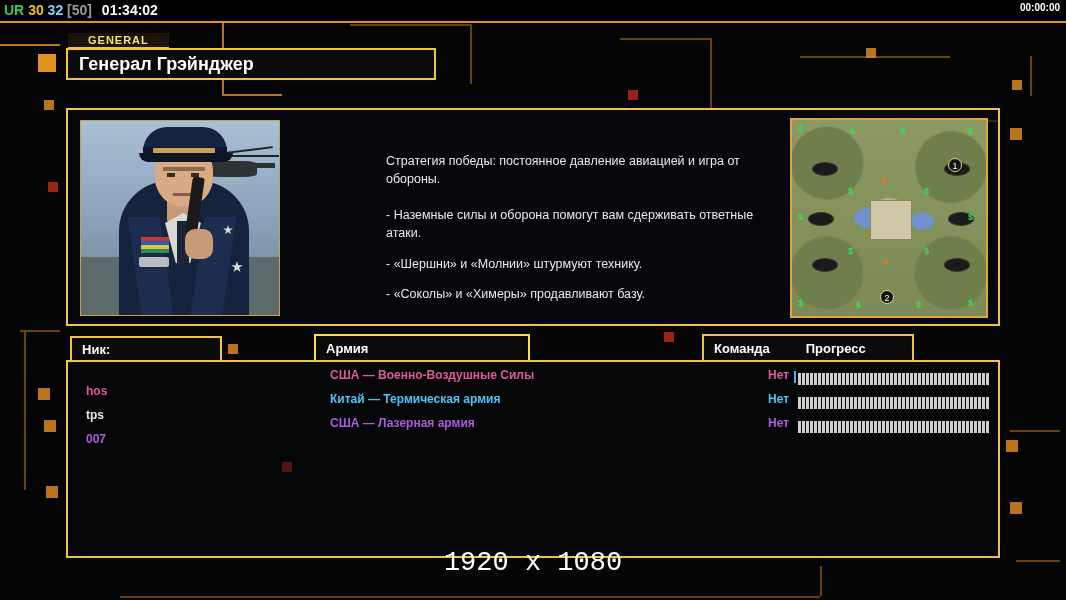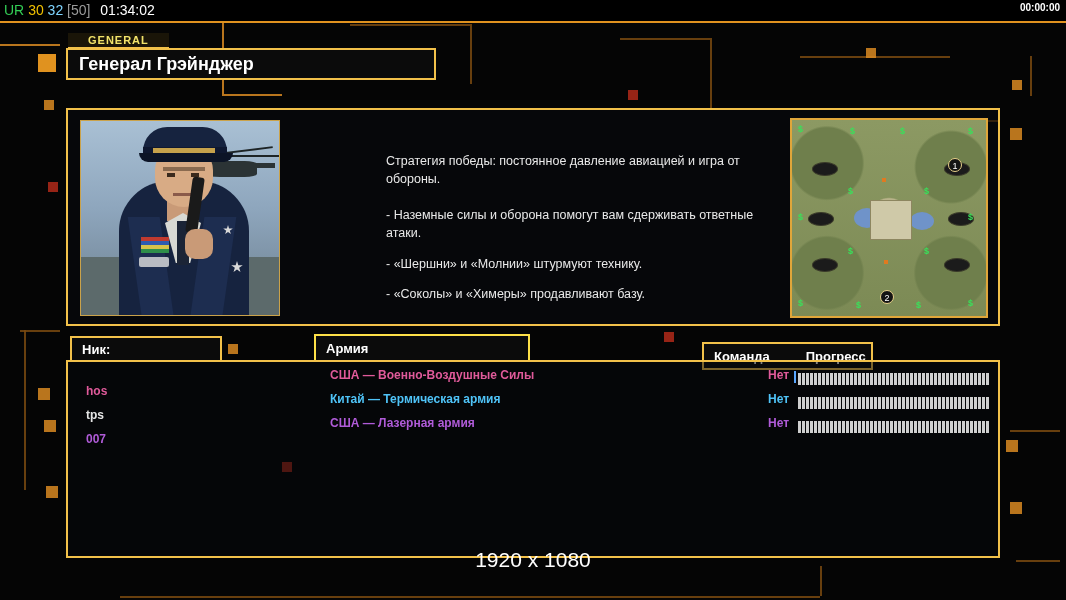--- a/index.html
+++ b/index.html
@@ -30,21 +30,21 @@
   #topbar {
     position: absolute; left: 0; top: 0; width: 1066px; height: 22px;
     background: #000;
   }
   #topbar-line {
     position: absolute; left: 0; top: 21px; width: 1066px; height: 2px;
     background: #e0921f;
   }
   #resbar {
     position: absolute; left: 4px; top: 2px;
-    font-size: 14px; font-weight: normal;
+    font-size: 14px; font-weight: bold;
     font-family: "Liberation Sans", sans-serif;
     white-space: nowrap;
   }
   #resbar .ur { color: #33cc55; }
   #resbar .c1 { color: #f0c000; }
   #resbar .c2 { color: #7fd4ff; }
   #resbar .c3 { color: #9a9a9a; }
   #resbar .clock { color: #ffffff; margin-left: 6px; }
   #gametime {
     position: absolute; right: 6px; top: 2px;
@@ -153,45 +153,45 @@
     position: absolute; left: 70px; top: 336px; width: 152px; height: 26px;
     border: 2px solid #f2c14a; background:#0b0b0b;
     display:flex; align-items:center;
   }
   #hdr-army {
     position: absolute; left: 314px; top: 334px; width: 216px; height: 28px;
     border: 2px solid #fde047; background:#0b0b0b;
     display:flex; align-items:center;
   }
   #hdr-teamprog {
-    position: absolute; left: 702px; top: 334px; width: 171px; height: 28px;
+    position: absolute; left: 702px; top: 334px; width: 212px; height: 28px;
     border: 2px solid #f2c14a; background:#0b0b0b;
-    display:flex; align-items:center;margin-top:8px;
+    display:flex; align-items:center;
   }
   .hdr-label { color:#ffffff; font-size:13px; font-weight:bold; padding-left:10px; }
   .hdr-label.second { margin-left: 26px; }
 
   #table-panel {
     position: absolute; left: 66px; top: 360px; width: 934px; height: 198px;
     border: 2px solid #f2c14a;
     background: rgba(6,8,12,0.5);
   }
   .row { position: absolute; left: 0; width: 100%; height: 24px; }
   .cell-nick { position:absolute; left: 18px; top:16px; font-size: 12px; font-weight:bold; }
   .cell-army { position:absolute; left: 262px; top:0; font-size: 12px; font-weight:bold; }
   .cell-team { position:absolute; left: 668px; top:0; font-size: 12px; font-weight:bold;padding-left:32px; }
   .cell-prog { position:absolute; left: 730px; top: 3px; width: 194px; height: 12px; }
   .bar-seg { display:inline-block; width:3px; height:12px; background:#cfcfcf; margin-right:1px; }
   .bar-lead { position:absolute; left:-4px; top:0; width:2px; height:12px; background:#5aa7ff; }
 
   
   #resolution {
     position: absolute; left: 0; top: 548px; width: 1066px;
-    text-align: center; color: #ffffff; font-size: 21px;
-    font-family: Liberation Sans, sans-serif;
+    text-align: center; color: #ffffff; font-size: 27px;
+    font-family: Liberation Mono, monospace;
   }
 </style>
 </head>
 <body>
 
 <div id="screen">
 
   <div class="deco hline" style="left:0;top:44px;width:60px;"></div>
   <div class="deco hline dim" style="left:140px;top:14px;width:80px;"></div>
   <div class="deco vline" style="left:222px;top:14px;height:80px;"></div>

